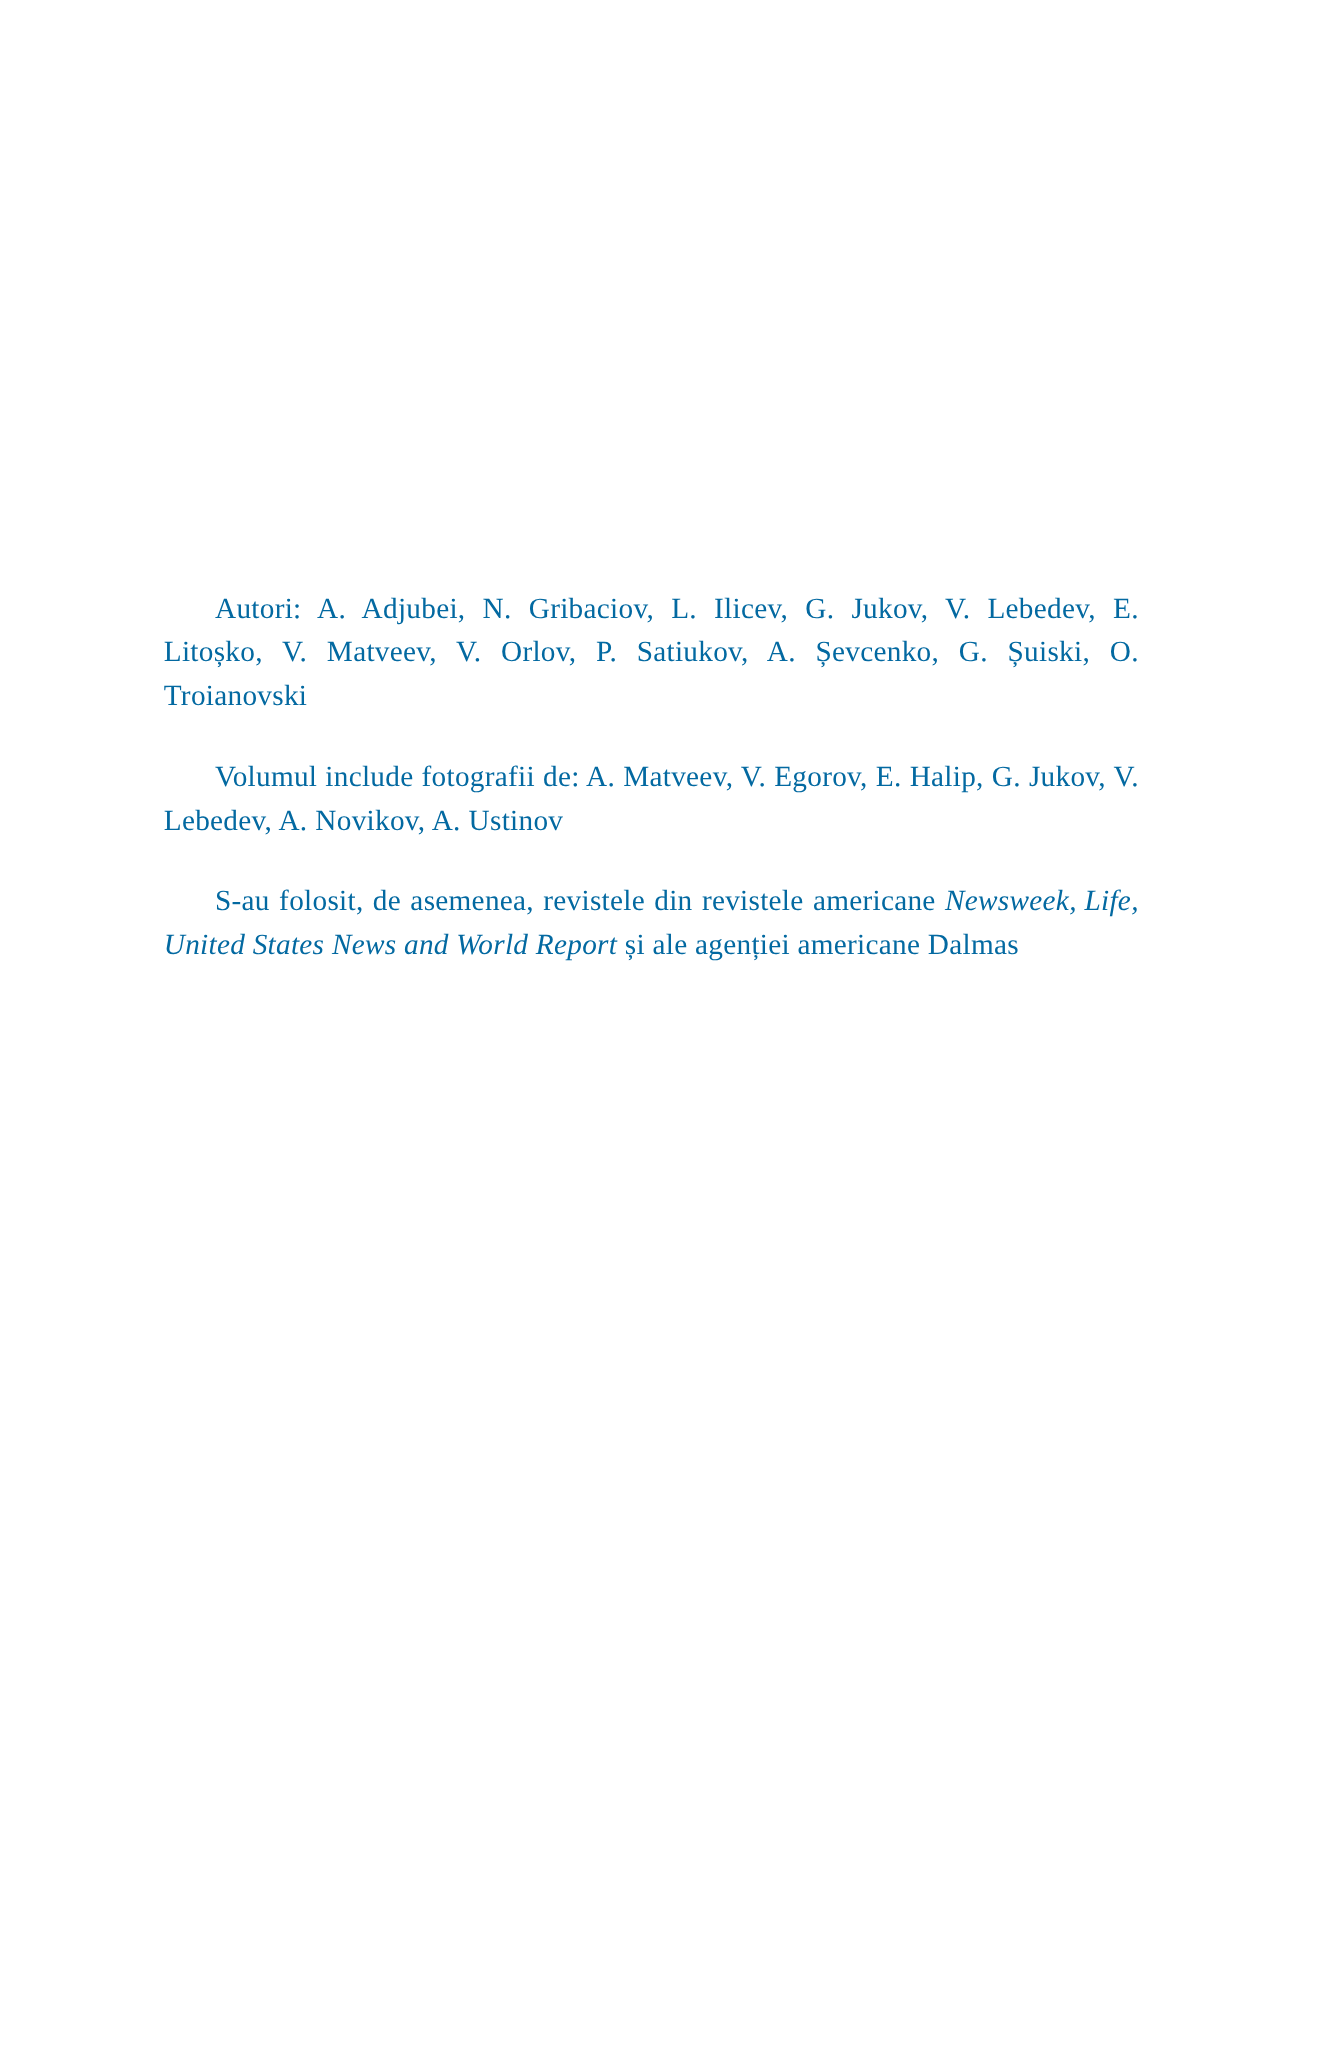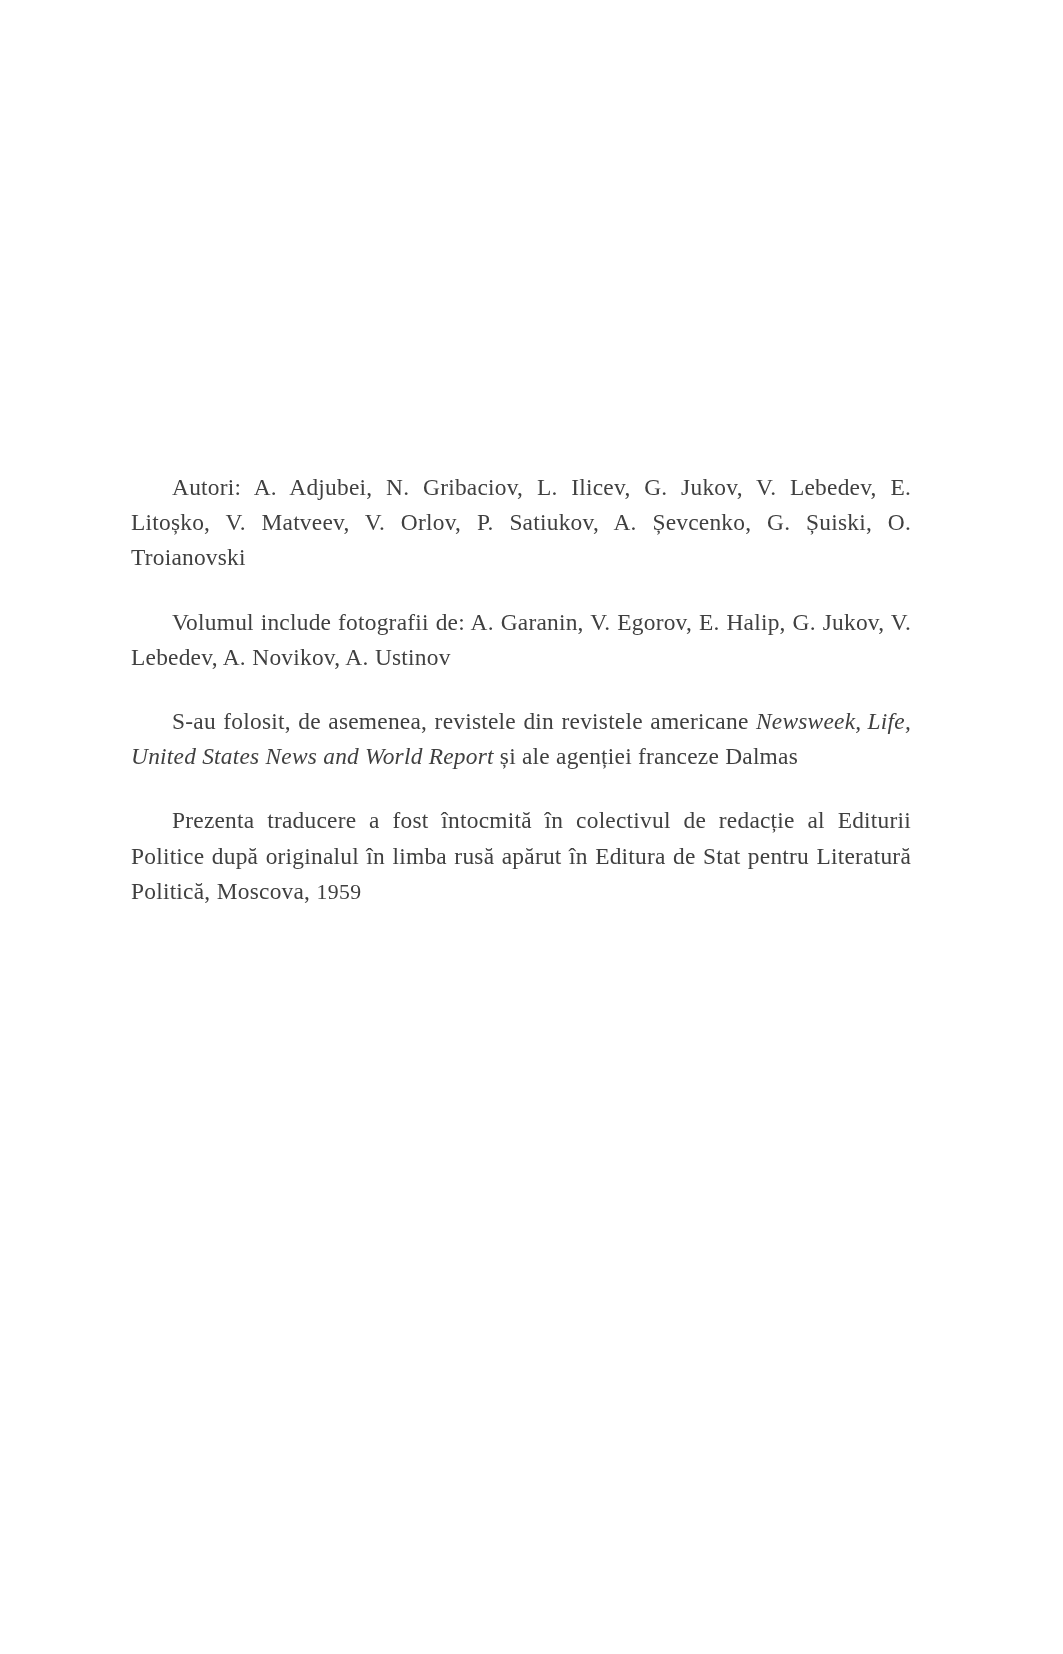--- a/index.html
+++ b/index.html
@@ -35,21 +35,21 @@
 
   .para {
     margin: 0 0 29px 0;
     font-size: 23.4px;
     line-height: 35.2px;
     text-align: justify;
     text-indent: 41px;
     letter-spacing: 0.01em;
     word-spacing: 0.01em;
     -webkit-font-smoothing: antialiased;
-    color: #404040;
+    color: #0369a1;
   }
 
   .para:last-child {
     margin-bottom: 0;
   }
 
   
   .para.loose {
     word-spacing: 0.055em;
   }
@@ -70,21 +70,20 @@
 </style>
 </head>
 <body>
 
 <div class="page">
 
   <div class="copyright-block">
 
     <p class="para">Autori: A. Adjubei, N. Gribaciov, L. Ilicev, G. Jukov, V. Lebedev, E. Litoșko, V. Matveev, V. Orlov, P. Satiukov, A. Șevcenko, G. Șuiski, O. Troianovski</p>
 
-    <p class="para">Volumul include fotografii de: A. Garanin, V. Egorov, E. Halip, G. Jukov, V. Lebedev, A. Novikov, A. Ustinov</p>
+    <p class="para">Volumul include fotografii de: A. Matveev, V. Egorov, E. Halip, G. Jukov, V. Lebedev, A. Novikov, A. Ustinov</p>
 
-    <p class="para loose"><span>S-au folosit, de asemenea, revistele din revistele americane </span><span class="italic tight-run">Newsweek, Life, United States News and World Report</span><span class="tight-run"> și ale agenției franceze Dalmas</span></p>
+    <p class="para loose"><span>S-au folosit, de asemenea, revistele din revistele americane </span><span class="italic tight-run">Newsweek, Life, United States News and World Report</span><span class="tight-run"> și ale agenției americane Dalmas</span></p>
 
-    <p class="para"><span>Prezenta traducere a fost întocmită în colectivul de redacție al Editurii Politice după originalul în limba rusă apărut în Editura de Stat pentru Literatură Politică, Moscova, </span><span class="oldstyle">1959</span></p>
 
   </div>
 
 </div>
 
 </body></html>

